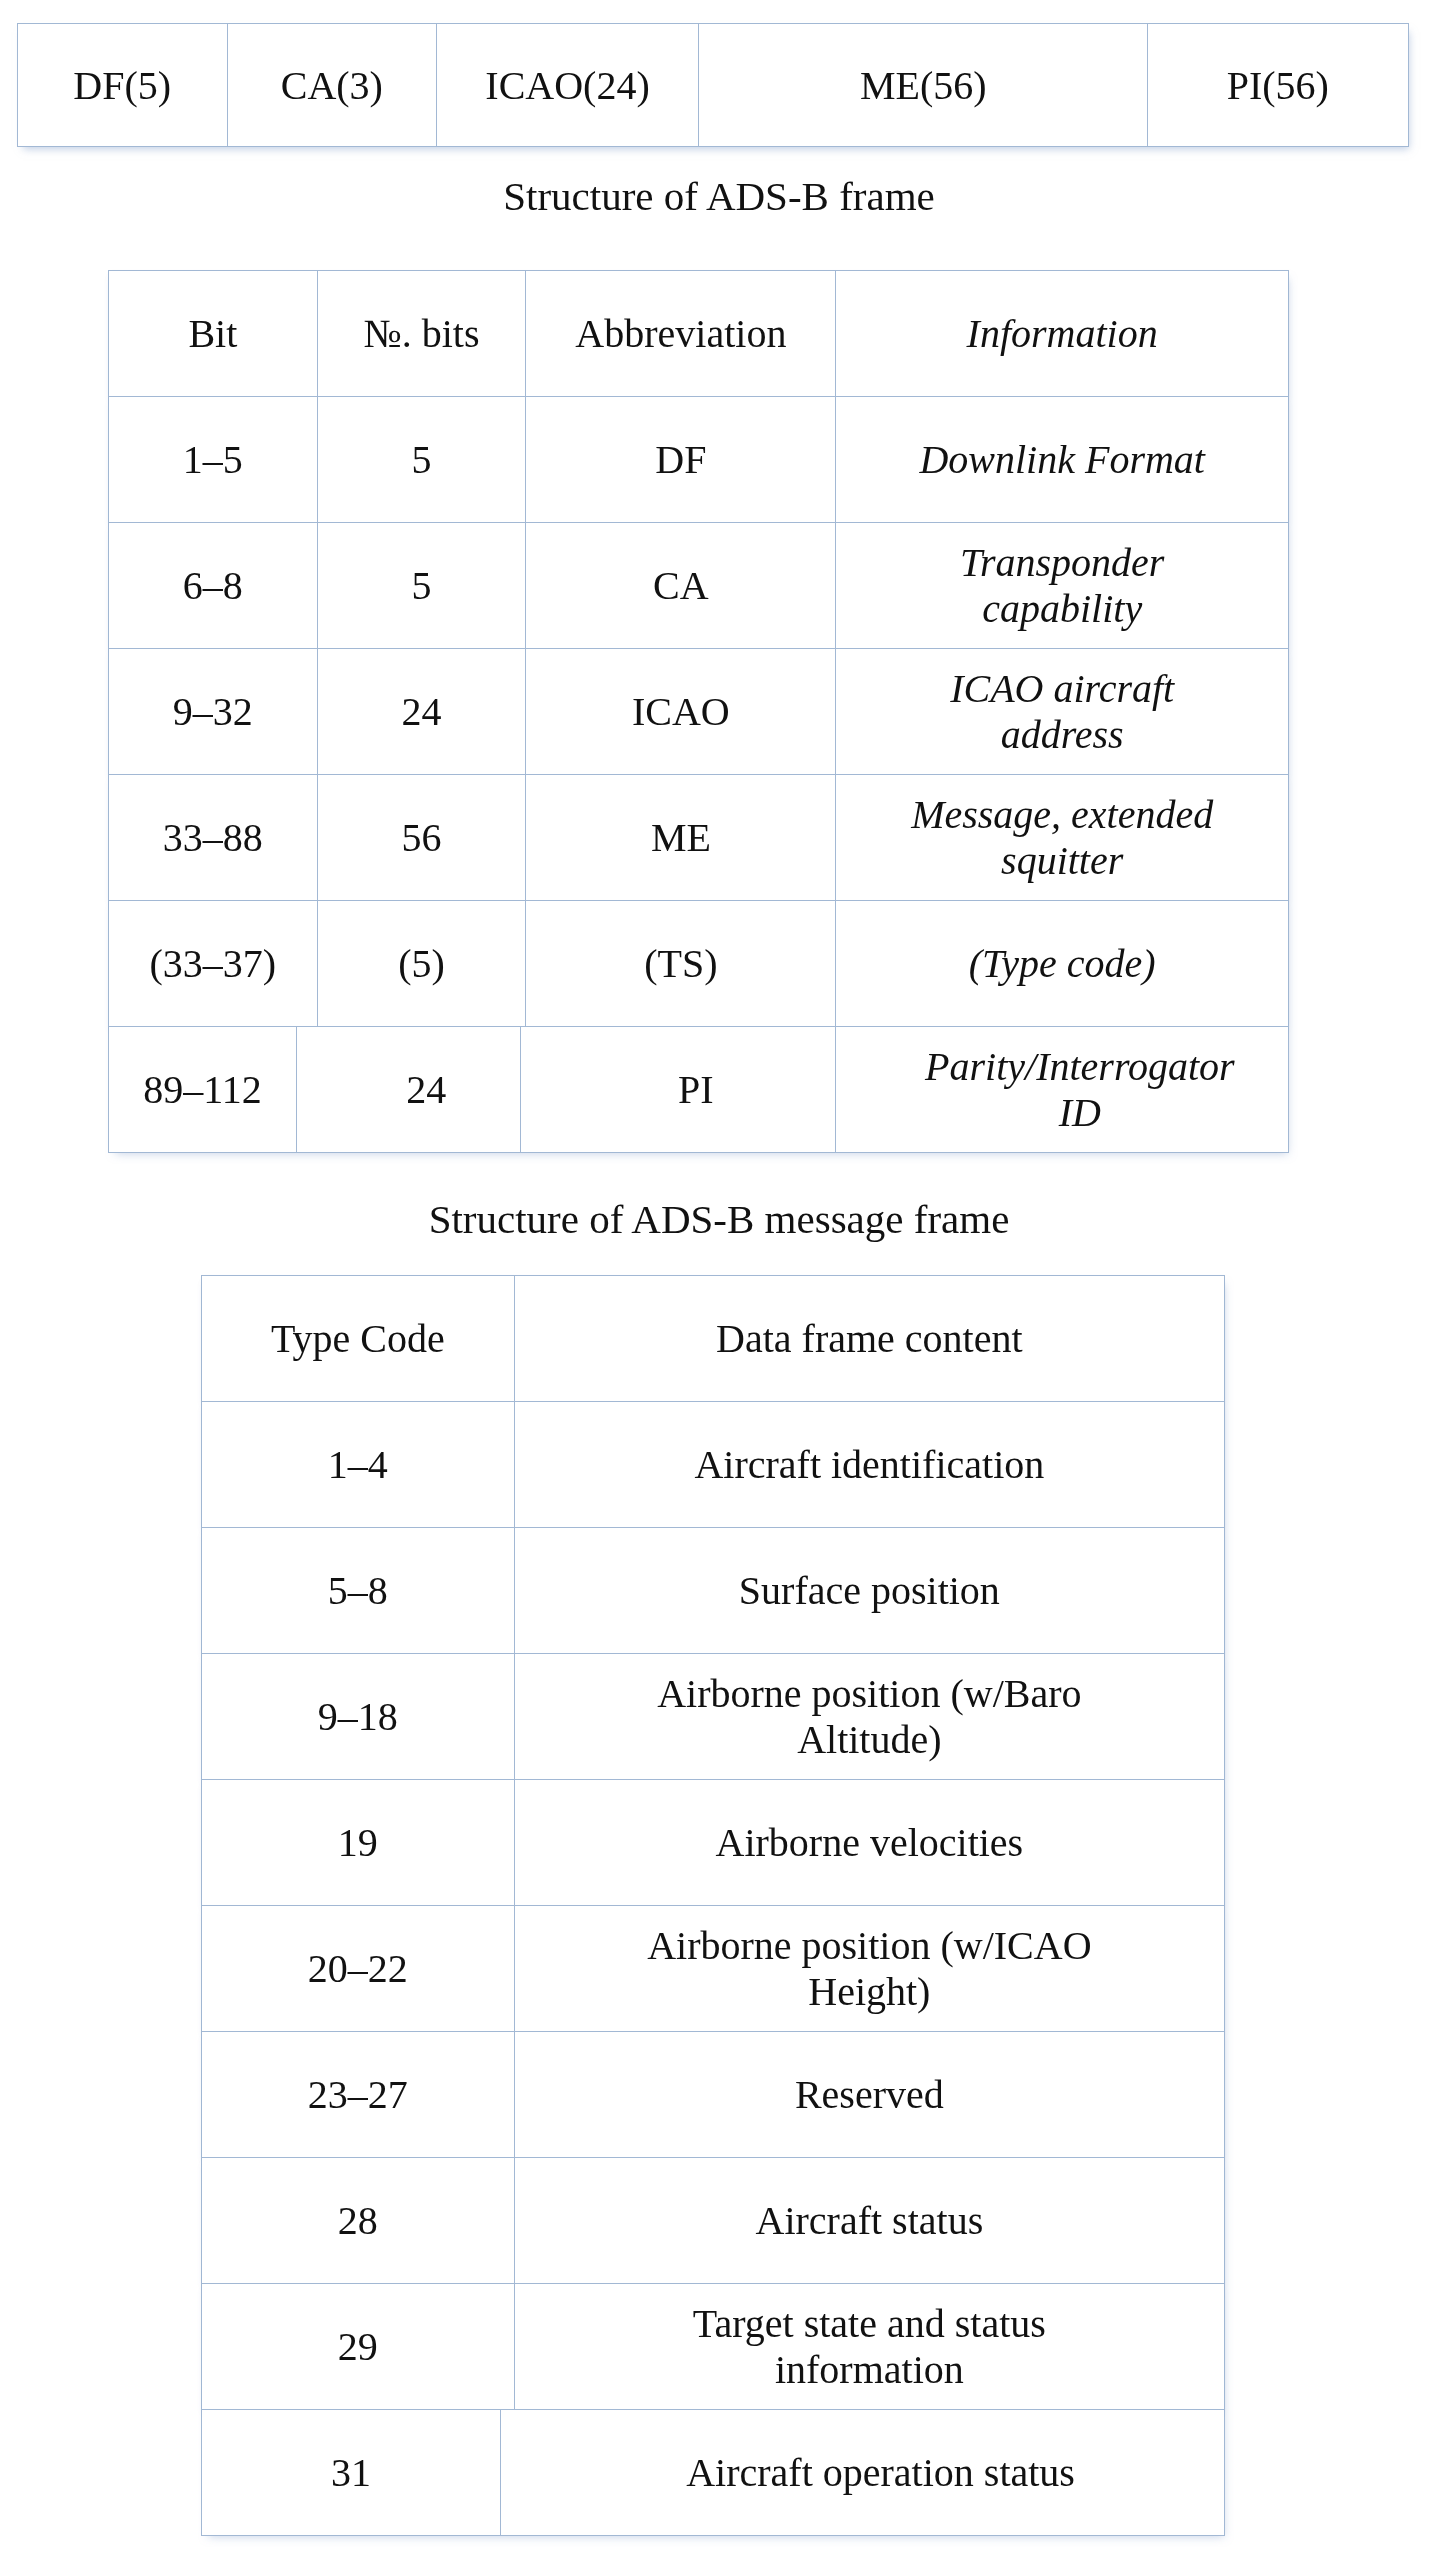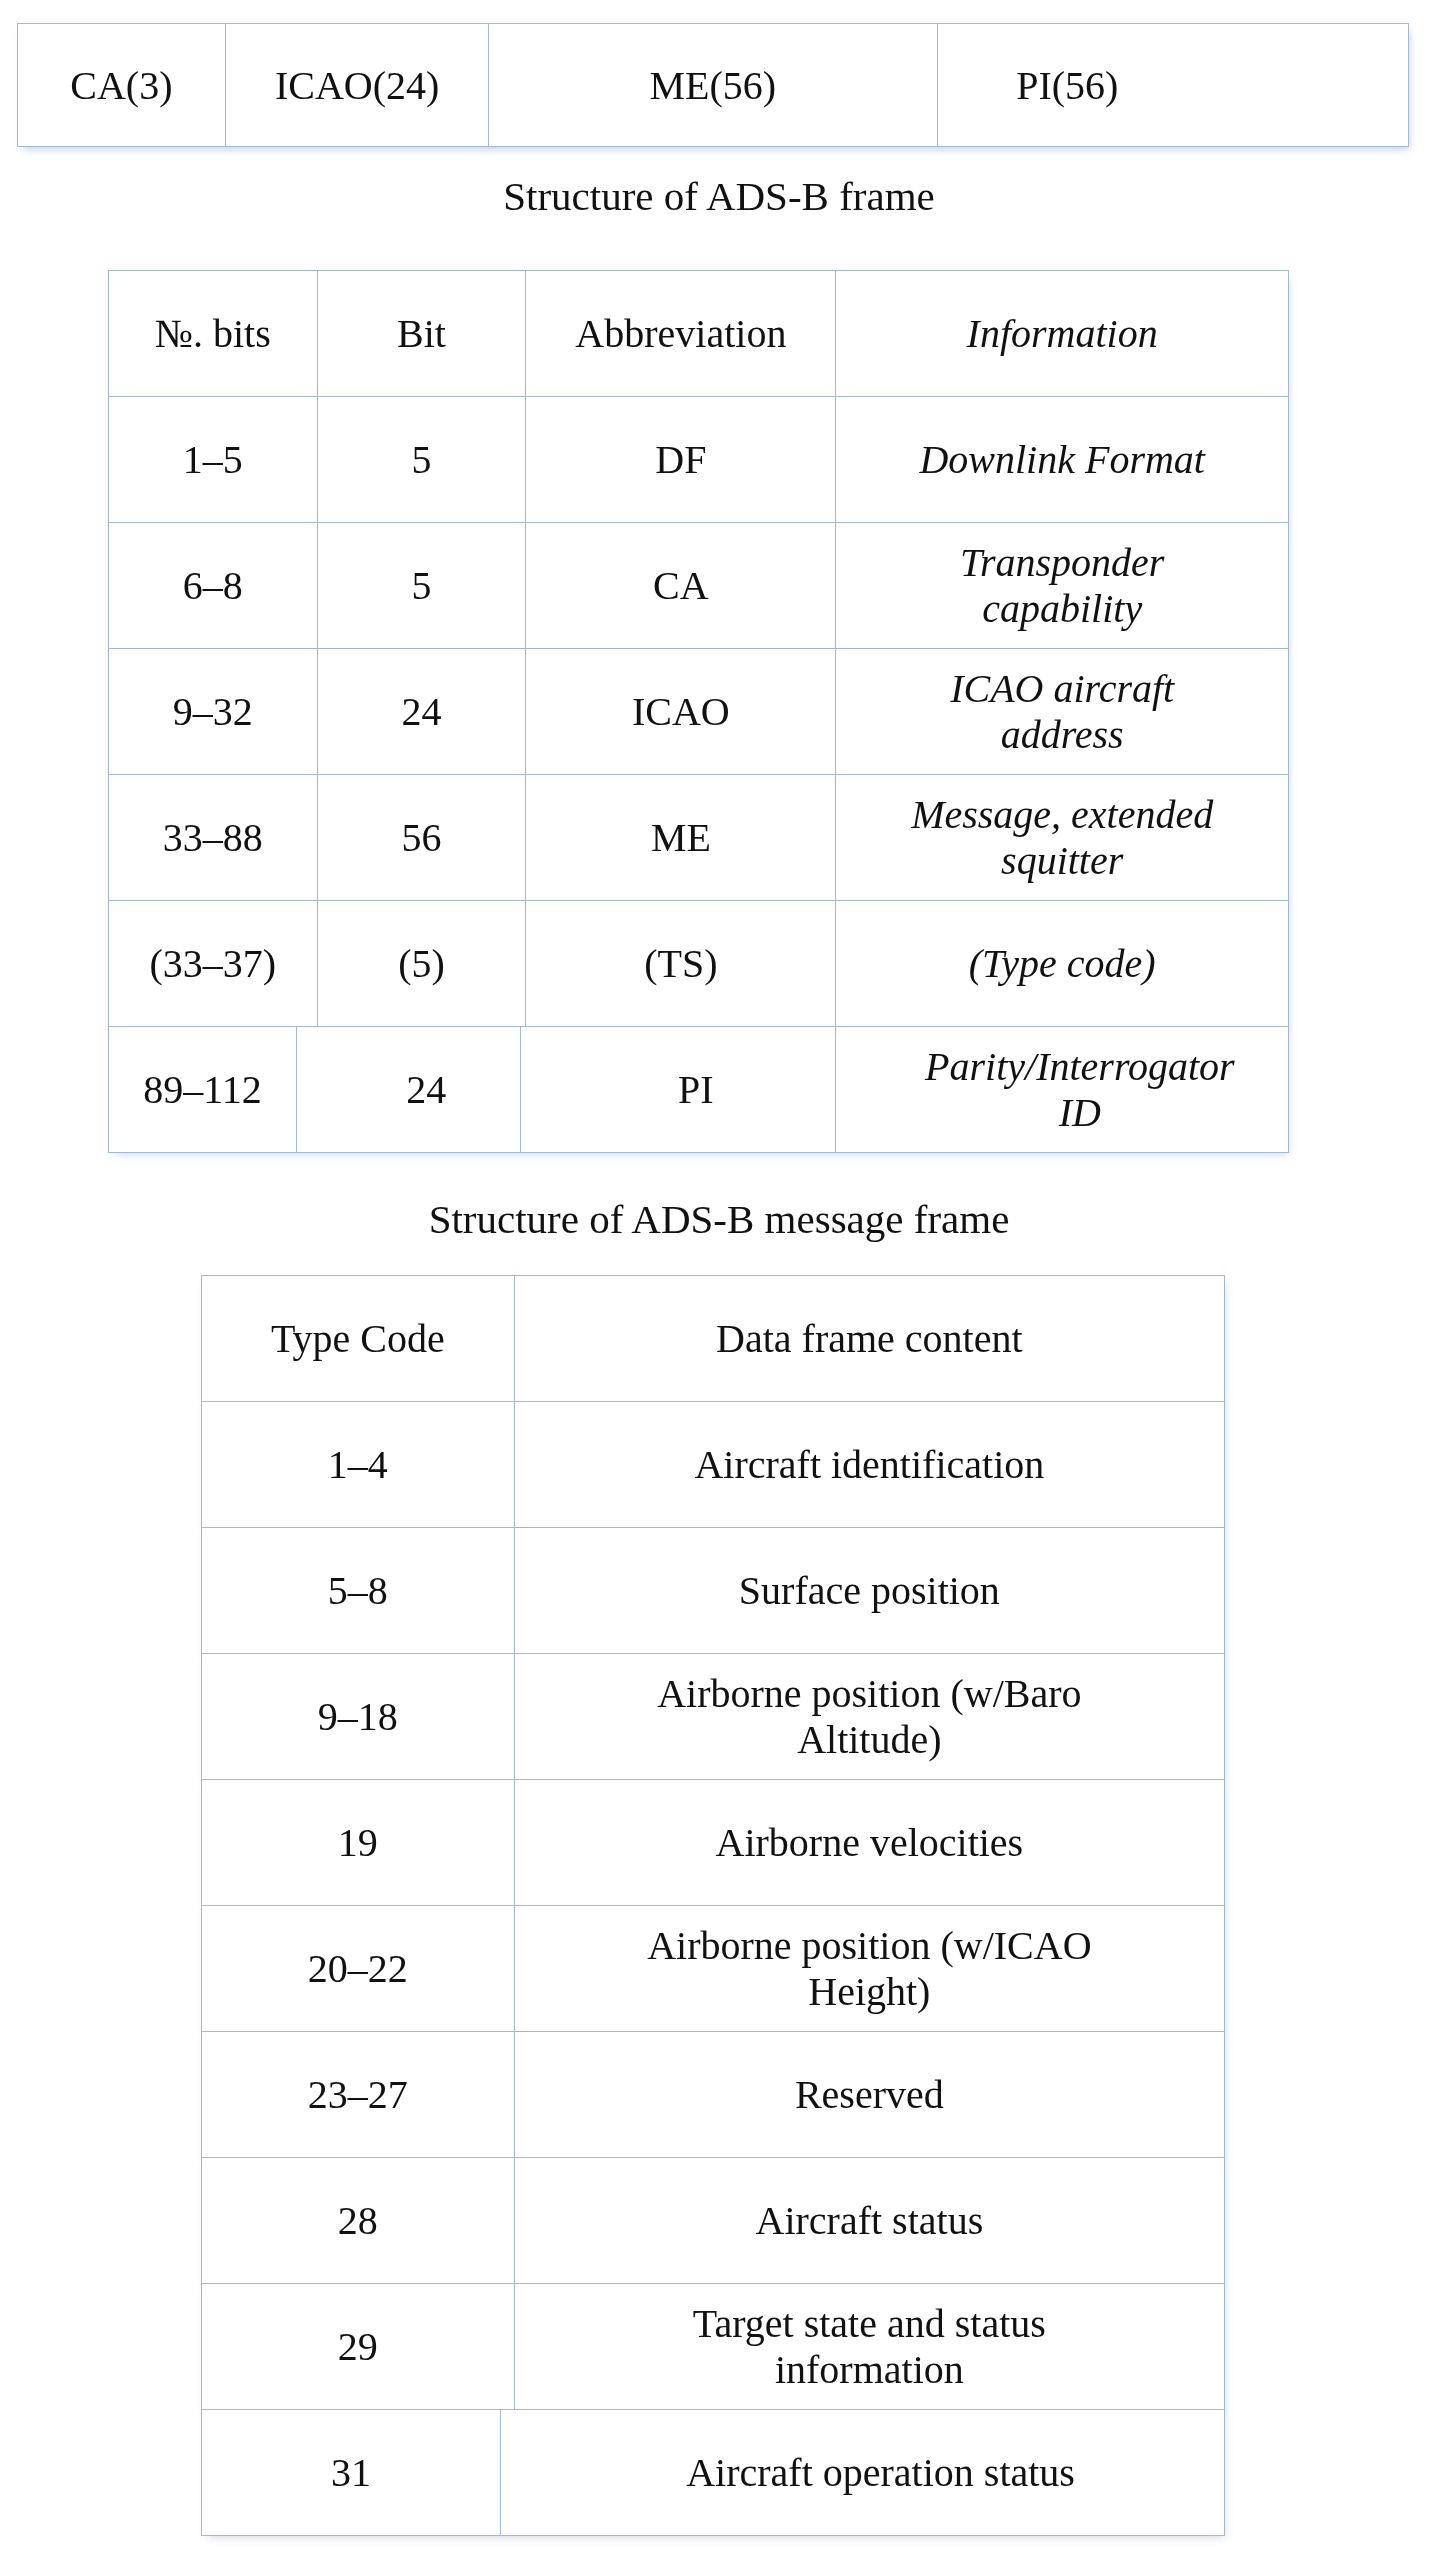--- a/index.html
+++ b/index.html
@@ -66,32 +66,33 @@
 
   .col-tc      { width: 30.6%; text-align: right; }
   .col-content { width: 69.4%; padding: 0 99px; }
 </style>
 </head>
 <body>
 
 <div class="page">
 
   <div class="frame-diagram">
+    <div class="fcell fc0">DF(5)</div>
     <div class="fcell fc1">CA(3)</div>
     <div class="fcell fc2">ICAO(24)</div>
     <div class="fcell fc3">ME(56)</div>
     <div class="fcell fc4">PI(56)</div>
   </div>
 
   <div class="caption caption1">Structure of ADS-B frame</div>
 
   <div class="dtable bit-table">
     <div class="trow">
+      <div class="tcell col-bit">Bit</div>
       <div class="tcell col-nbits">№. bits</div>
-      <div class="tcell col-bit">Bit</div>
       <div class="tcell col-abbr">Abbreviation</div>
       <div class="tcell col-info">Information</div>
     </div>
     <div class="trow">
       <div class="tcell col-bit">1–5</div>
       <div class="tcell col-nbits">5</div>
       <div class="tcell col-abbr">DF</div>
       <div class="tcell col-info">Downlink Format</div>
     </div>
     <div class="trow">

